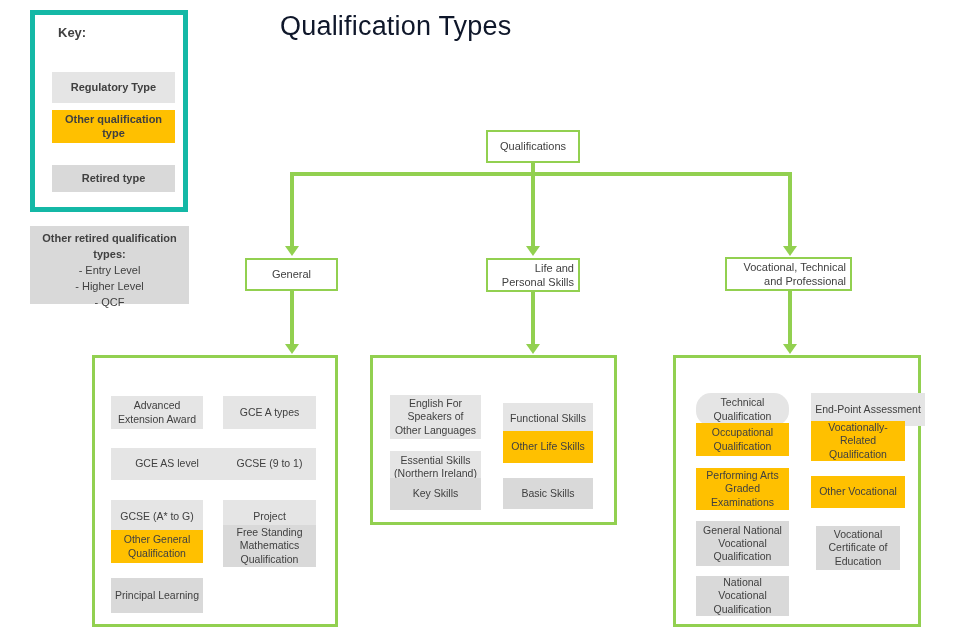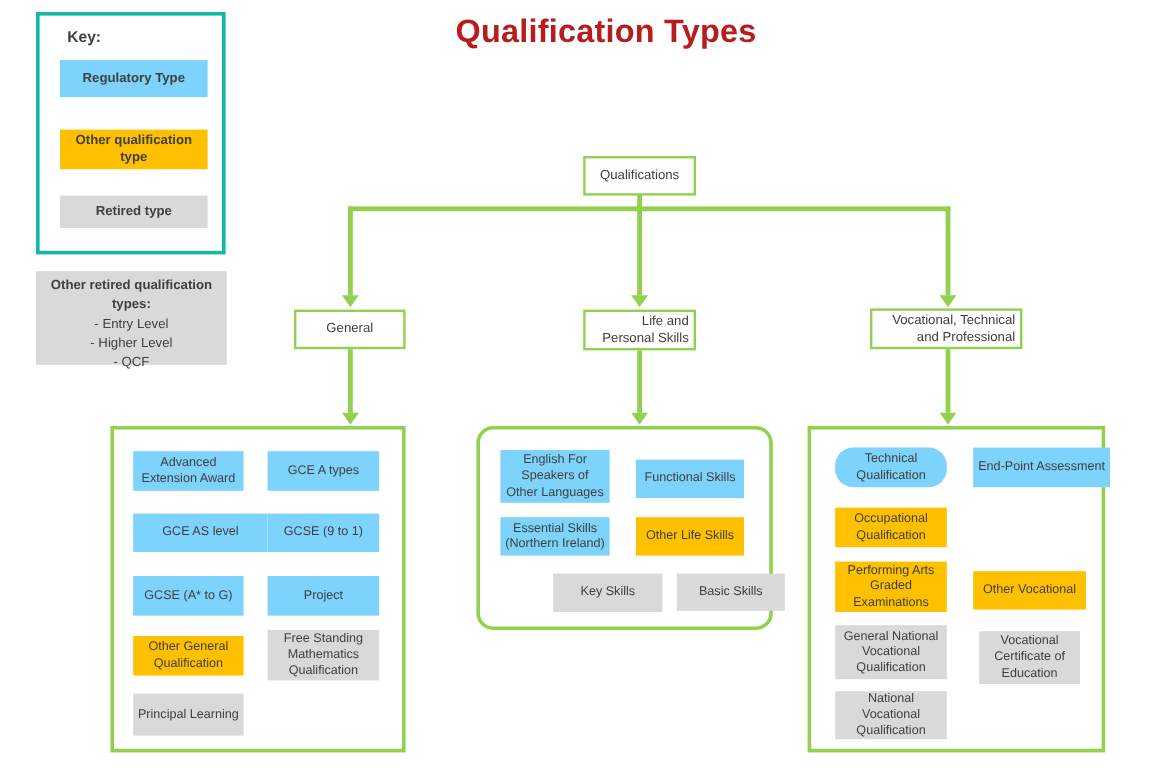--- a/index.html
+++ b/index.html
@@ -2,31 +2,31 @@
 <html><head>
 <meta charset="utf-8">
 <style>
   html,body { margin:0; padding:0; background:#ffffff; }
   #stage {
     position:relative; width:960px; height:640px; overflow:hidden;
     font-family:"Liberation Sans", sans-serif; background:#ffffff;
   }
   .abs { position:absolute; box-sizing:border-box; }
   .title {
-    font-size:27px; font-weight:700; color:#b91c1c; text-align:center;
+    font-size:27px; font-weight:400; color:#0f172a; 
     letter-spacing:0.2px;
   }
-  .keybox { background:#ffffff; border:3px solid #14b8a6; }
+  .keybox { background:#ffffff; border:5px solid #14b8a6; }
   .keyheading { font-size:13px; font-weight:700; color:#404040; }
   .chip {
     display:flex; align-items:center; justify-content:center; text-align:center;
     font-size:10.5px; line-height:1.25; color:#404040; padding:1px 3px;
   }
   .chip.bold { font-weight:700; font-size:11px; }
-  .green  { background:#7dd3fc; }
+  .green  { background:#e5e5e5;margin-top:20px; }
   .orange { background:#FFC000; }
   .grey   { background:#D9D9D9; }
   .notebox {
     background:#D9D9D9; color:#404040; font-size:11px; line-height:1.45;
     text-align:center; padding-top:5px;
   }
   .notebox .nb-head { font-weight:700; padding:0 10px; }
   .wbox {
     background:#ffffff; border:2px solid #92D050; display:flex;
     align-items:center; justify-content:center; text-align:right;
@@ -92,33 +92,34 @@
     <div class="abs chip green" style="left:128px; top:18px; width:93px; height:33px;">GCE A types</div>
     <div class="abs chip green" style="left:16px; top:70px;  width:112px; height:32px;">GCE AS level</div>
     <div class="abs chip green" style="left:128px; top:70px; width:93px; height:32px;">GCSE (9 to 1)</div>
     <div class="abs chip green" style="left:16px; top:122px; width:92px; height:33px;">GCSE (A* to G)</div>
     <div class="abs chip green" style="left:128px; top:122px; width:93px; height:33px;">Project</div>
     <div class="abs chip grey" style="left:128px; top:167px; width:93px; height:42px;">Free Standing Mathematics Qualification</div>
     <div class="abs chip orange" style="left:16px; top:172px; width:92px; height:33px;">Other General Qualification</div>
     <div class="abs chip grey" style="left:16px; top:220px; width:92px; height:35px;">Principal Learning</div>
   </div>
 
-  <div class="abs container" style="left:397px; top:355px; width:247px; height:170px;border-radius:14px;">
+  <div class="abs container" style="left:370px; top:355px; width:247px; height:170px;">
     <div class="abs chip green" style="left:17px; top:17px;  width:91px; height:44px;">English For Speakers of Other Languages</div>
     <div class="abs chip green" style="left:130px; top:25px; width:90px; height:32px;">Functional Skills</div>
     <div class="abs chip green" style="left:17px; top:73px;  width:91px; height:32px;">Essential Skills (Northern Ireland)</div>
     <div class="abs chip orange" style="left:130px; top:73px; width:90px; height:32px;">Other Life Skills</div>
-    <div class="abs chip grey" style="left:17px; top:120px; width:91px; height:32px;margin-left:44px;">Key Skills</div>
-    <div class="abs chip grey" style="left:130px; top:120px; width:90px; height:31px;margin-left:34px;">Basic Skills</div>
+    <div class="abs chip grey" style="left:17px; top:120px; width:91px; height:32px;">Key Skills</div>
+    <div class="abs chip grey" style="left:130px; top:120px; width:90px; height:31px;">Basic Skills</div>
   </div>
 
   <div class="abs container" style="left:673px; top:355px; width:248px; height:272px;">
     <div class="abs chip green" style="left:20px; top:15px;  width:93px; height:33px;border-radius:15px;">Technical Qualification</div>
     <div class="abs chip green" style="left:135px; top:15px; width:114px; height:33px;">End-Point Assessment</div>
     <div class="abs chip orange" style="left:20px; top:65px; width:93px; height:33px;">Occupational Qualification</div>
+    <div class="abs chip orange" style="left:135px; top:63px; width:94px; height:40px;">Vocationally-Related Qualification</div>
     <div class="abs chip orange" style="left:20px; top:110px; width:93px; height:42px;">Performing Arts Graded Examinations</div>
     <div class="abs chip orange" style="left:135px; top:118px; width:94px; height:32px;">Other Vocational</div>
     <div class="abs chip grey" style="left:20px; top:163px; width:93px; height:45px;">General National Vocational Qualification</div>
     <div class="abs chip grey" style="left:140px; top:168px; width:84px; height:44px;">Vocational Certificate of Education</div>
     <div class="abs chip grey" style="left:20px; top:218px; width:93px; height:40px;text-align:center;">National Vocational Qualification</div>
   </div>
 
 </div>
 
 </body></html>

